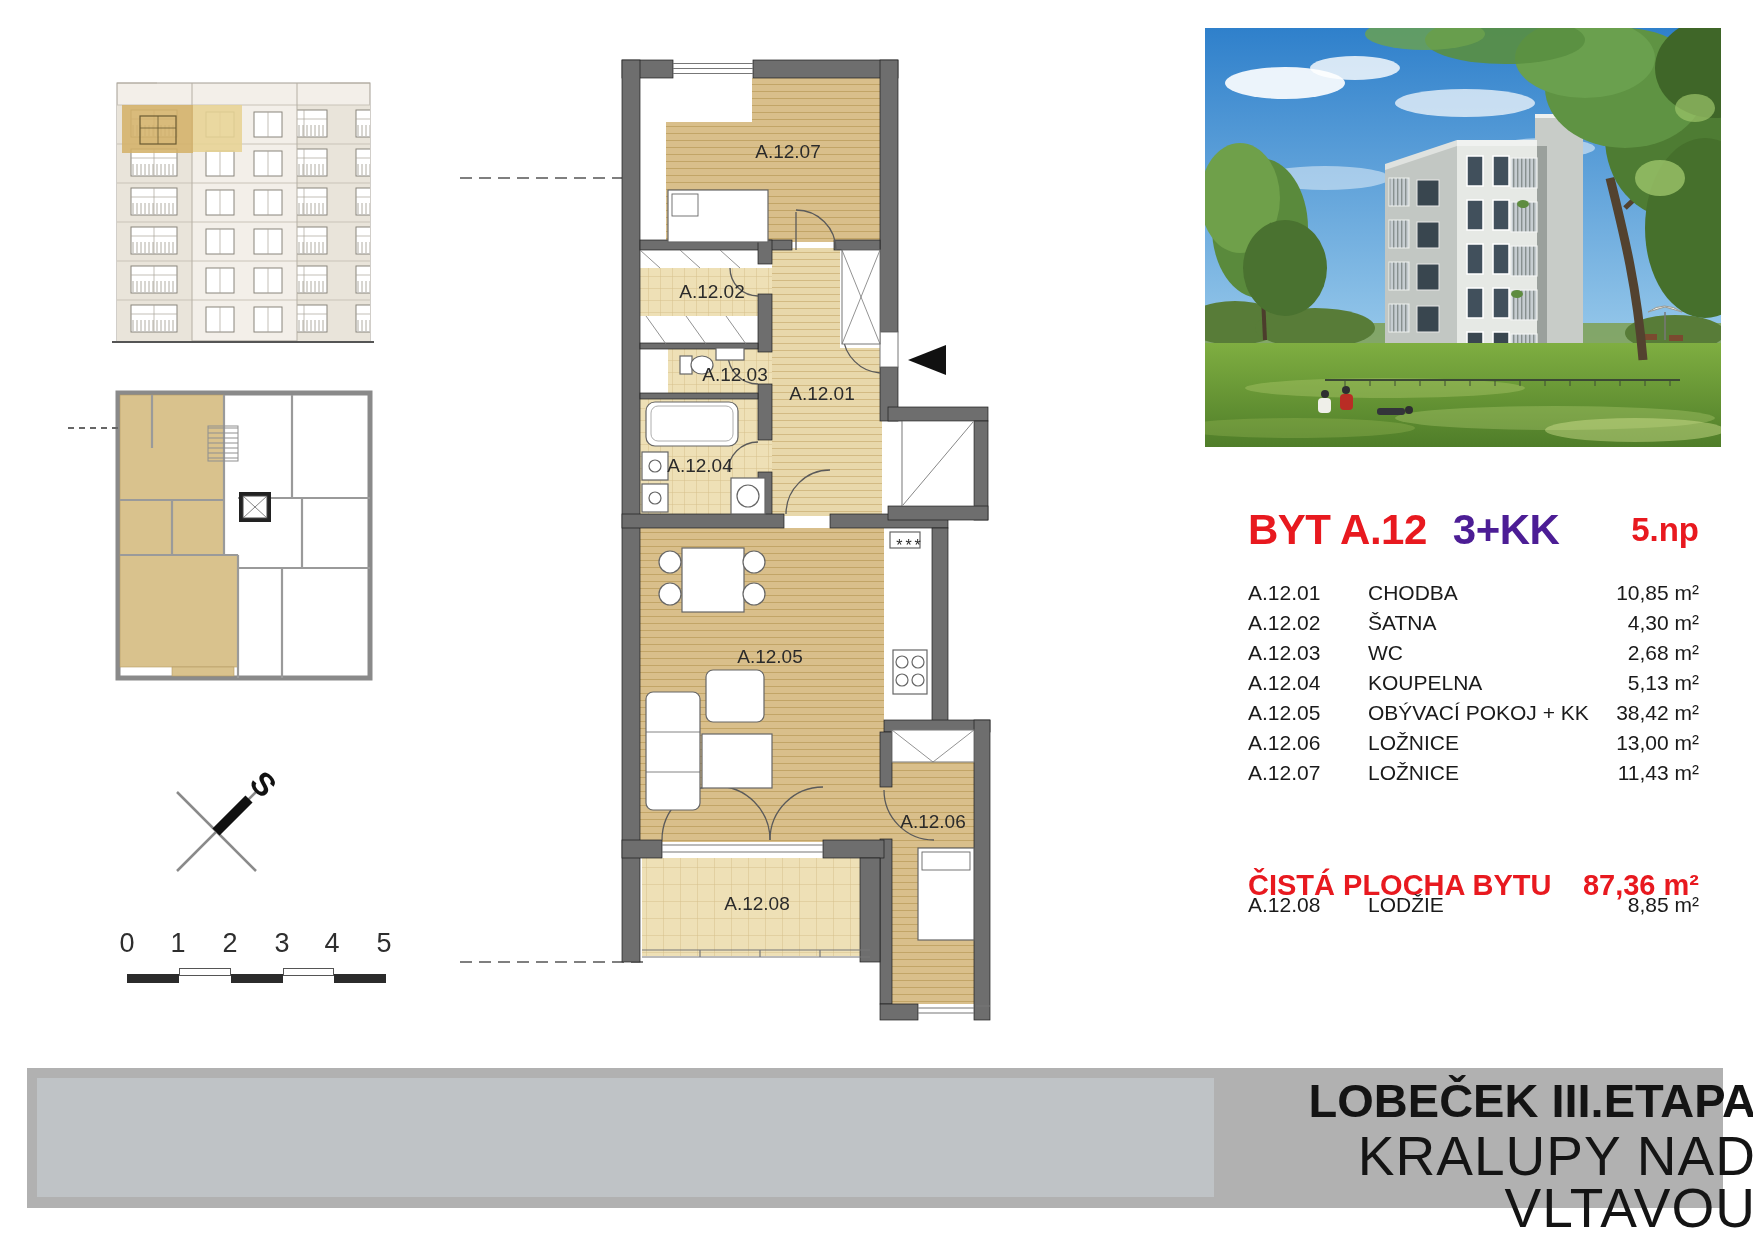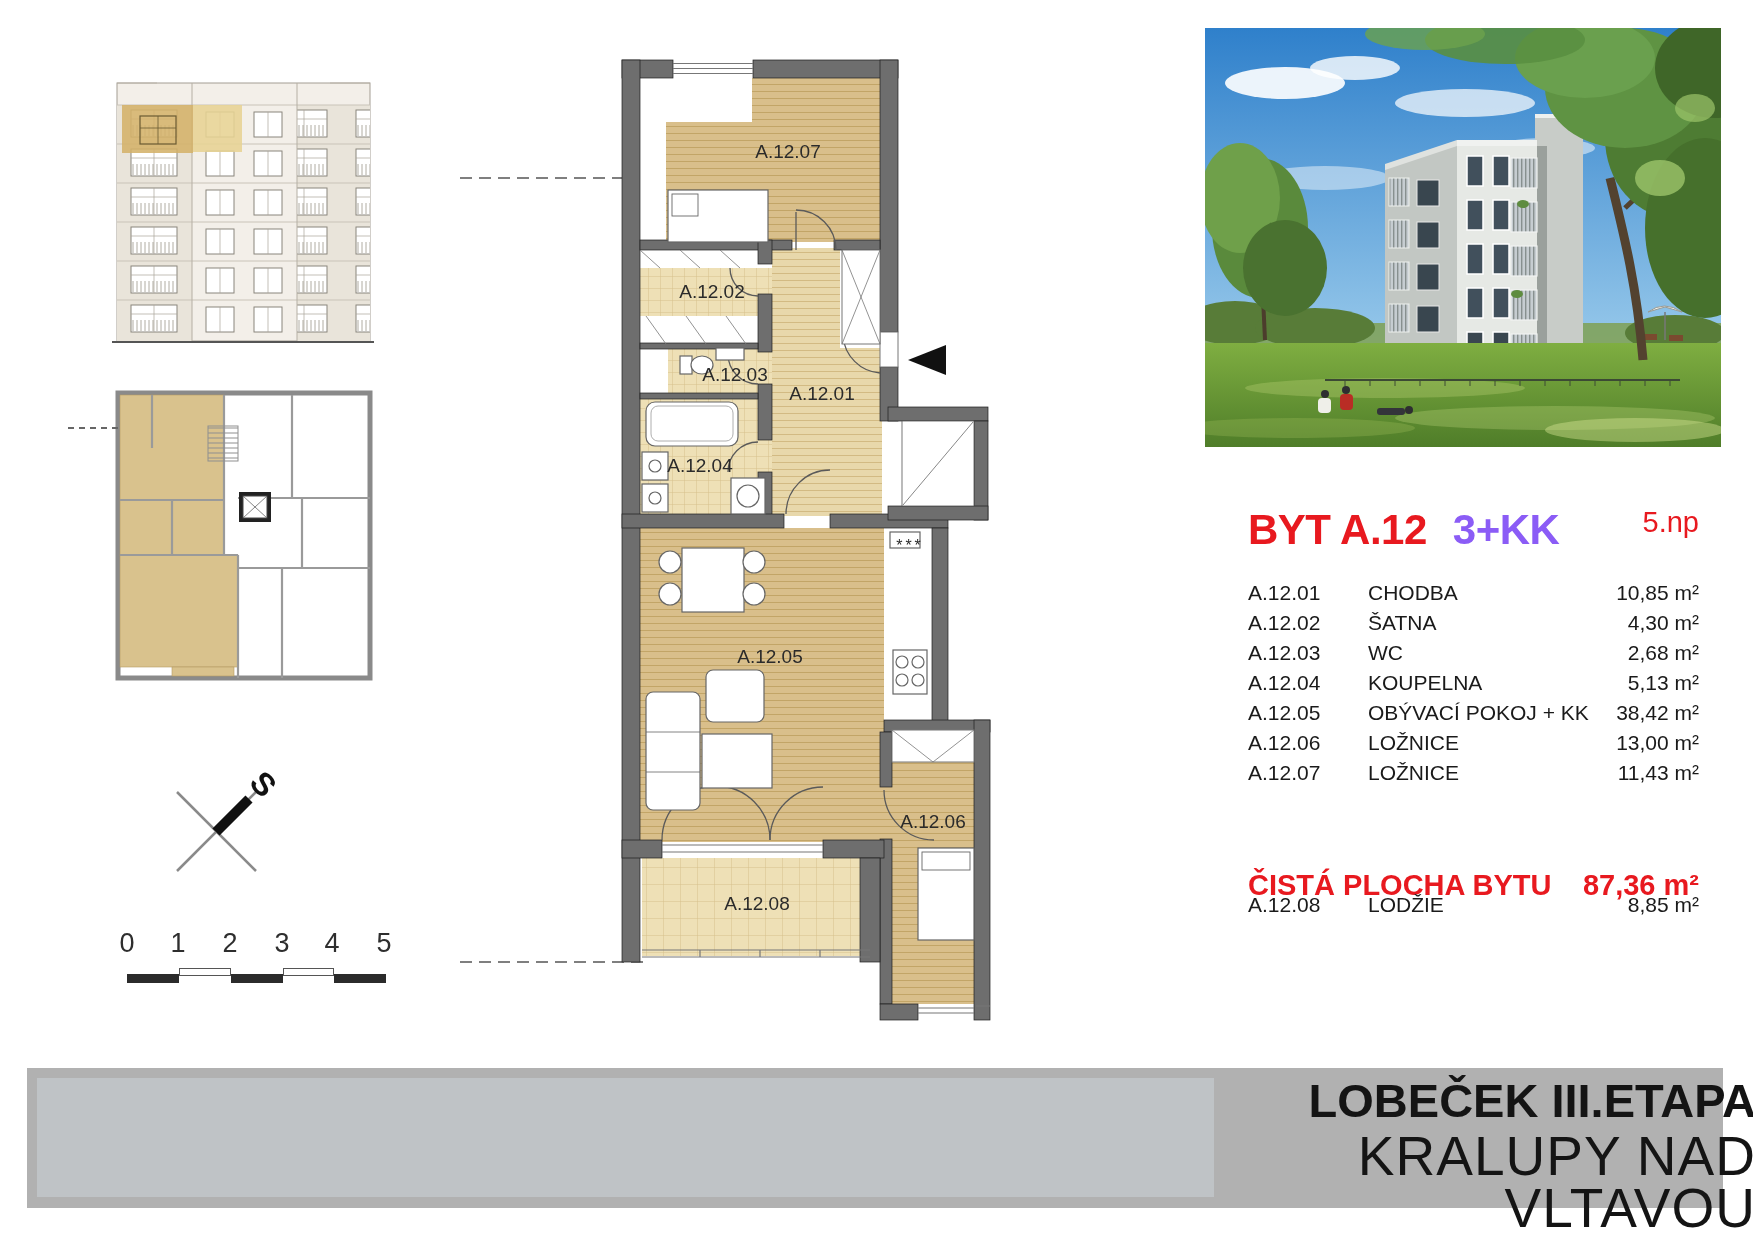--- a/index.html
+++ b/index.html
@@ -1,24 +1,24 @@
 <!DOCTYPE html>
 <html><head>
 <meta charset="utf-8">
 <style>
   html,body{margin:0;padding:0;background:#fff;}
   .page{position:relative;width:1753px;height:1238px;background:#ffffff;overflow:hidden;
         font-family:"Liberation Sans",sans-serif;color:#1a1a1a;}
   .abs{position:absolute;}
   svg text{font-family:"Liberation Sans",sans-serif;}
   .title-row{position:absolute;left:1205px;top:506px;width:516px;height:48px;
-             display:flex;align-items:flex-start;padding:0 22px 0 43px;box-sizing:border-box;}
+             display:flex;align-items:center;padding:0 22px 0 43px;box-sizing:border-box;}
   .title-main{font-size:42px;font-weight:bold;color:#e8191f;letter-spacing:-0.5px;}
-  .title-layout{font-size:42px;font-weight:bold;color:#8b5cf6;margin-left:26px;letter-spacing:-0.5px;}
-  .title-floor{font-size:29px;font-weight:normal;color:#e8191f;margin-left:auto;}
+  .title-layout{font-size:42px;font-weight:bold;color:#4c1d95;margin-left:26px;letter-spacing:-0.5px;}
+  .title-floor{font-size:33px;font-weight:bold;color:#e8191f;margin-left:auto;}
   .room-rows{position:absolute;left:1205px;top:578px;width:516px;padding:0 22px 0 43px;box-sizing:border-box;}
   .room-row{display:flex;height:30px;align-items:center;font-size:21px;}
   .room-code{width:120px;flex:none;}
   .room-name{flex:1;}
   .room-area{flex:none;text-align:left;}
   .total-row{position:absolute;left:1205px;top:842px;width:516px;height:38px;
              display:flex;align-items:center;padding:0 22px 0 43px;box-sizing:border-box;
              font-size:29px;font-weight:bold;color:#e8191f;margin-top:24px;}
   .total-area{margin-left:auto;}
   .loggia-row{position:absolute;left:1205px;top:890px;width:516px;padding:0 22px 0 43px;box-sizing:border-box;}

